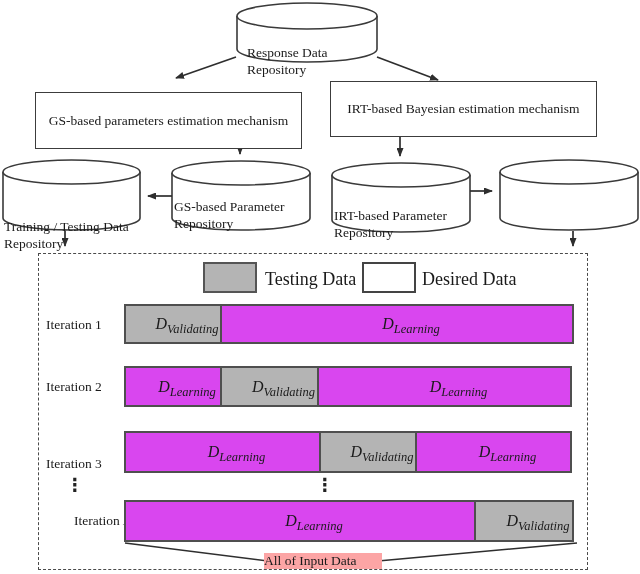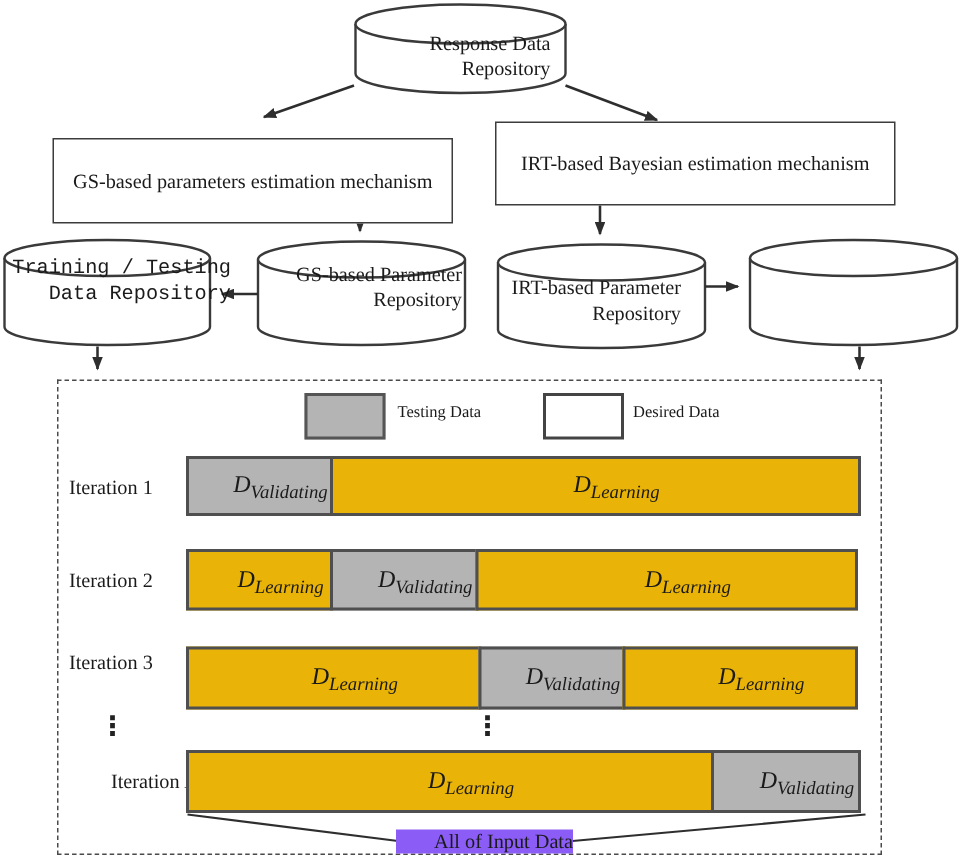--- a/index.html
+++ b/index.html
@@ -1,39 +1,39 @@
 <!DOCTYPE html>
 <html><head>
 <meta charset="utf-8">
 <style>
   html,body{margin:0;padding:0;background:#fff;}
   #page{position:relative;width:640px;height:574px;background:#fff;overflow:hidden;
         font-family:"Liberation Serif", serif;color:#1a1a1a;}
   svg{position:absolute;left:0;top:0;}
-  .cyl-label{position:absolute;text-align:right;font-size:13.5px;line-height:1.25;}
+  .cyl-label{position:absolute;text-align:left;font-size:13.5px;line-height:1.25;margin-top:24px;}
   .mech-box{position:absolute;border:1.6px solid #3c3c3c;background:#fff;
             display:flex;align-items:center;justify-content:center;
             font-size:13.5px;text-align:center;}
   .dashed-box{position:absolute;left:38px;top:253px;width:550px;height:317px;
               border:1.6px dashed #4a4a4a;background:transparent;box-sizing:border-box;}
   .legend-swatch{position:absolute;width:54px;height:31px;border:2px solid #555;box-sizing:border-box;}
-  .legend-text{position:absolute;font-size:11px;}
+  .legend-text{position:absolute;font-size:18px;}
   .iter-label{position:absolute;font-size:13.5px;white-space:nowrap;}
   .iter-row-k .iter-index{font-style:italic;}
   .bar{position:absolute;left:124px;width:452px;display:flex;}
-  .seg{box-sizing:border-box;border:2px solid #4f4f4f;background:#eab308;
+  .seg{box-sizing:border-box;border:2px solid #4f4f4f;background:#d946ef;
        display:flex;align-items:center;justify-content:center;}
   .seg + .seg{margin-left:-2px;}
   .seg[data-kind="testing"]{background:#b4b4b4;}
   .dlbl{font-size:16px;white-space:nowrap;margin-left:28px;}
   .dlbl i{font-style:italic;}
   .dlbl sub{font-size:12.5px;font-style:italic;vertical-align:-4px;line-height:0;}
   .vdots{position:absolute;font-family:"DejaVu Sans", sans-serif;font-size:18px;
          font-weight:bold;color:#222;line-height:1;}
-  .footer-text{position:absolute;font-size:13.5px;text-align:right;background:#8b5cf6;}
+  .footer-text{position:absolute;font-size:13.5px;text-align:left;background:#fca5a5;}
 </style>
 </head>
 <body>
 
 <div id="page">
 
   <svg width="640" height="574" viewBox="0 0 640 574">
     <defs>
       <marker id="arr" markerWidth="9" markerHeight="7" refX="8" refY="3.5" orient="auto" markerUnits="userSpaceOnUse">
         <path d="M0,0 L9,3.5 L0,7 Z" fill="#2e2e2e"></path>
@@ -68,21 +68,21 @@
     <line x1="172" y1="196" x2="148" y2="196" stroke="#2e2e2e" stroke-width="1.7" marker-end="url(#arr)"></line>
     <line x1="470" y1="191" x2="492" y2="191" stroke="#2e2e2e" stroke-width="1.7" marker-end="url(#arr)"></line>
     <line x1="65" y1="231" x2="65" y2="246" stroke="#2e2e2e" stroke-width="1.7" marker-end="url(#arr)"></line>
     <line x1="573" y1="231" x2="573" y2="246" stroke="#2e2e2e" stroke-width="1.7" marker-end="url(#arr)"></line>
 
     <line x1="125" y1="543" x2="268" y2="561" stroke="#2e2e2e" stroke-width="1.4"></line>
     <line x1="577" y1="543" x2="378" y2="561" stroke="#2e2e2e" stroke-width="1.4"></line>
   </svg>
 
   <div class="cyl-label" style="left:247px;top:21px;width:120px;">Response Data Repository</div>
-  <div class="cyl-label" style="left:4px;top:172px;width:150px;font-family:Liberation Mono, monospace;">Training / Testing Data Repository</div>
+  <div class="cyl-label" style="left:4px;top:195px;width:150px;">Training / Testing Data Repository</div>
   <div class="cyl-label" style="left:174px;top:175px;width:134px;">GS-based Parameter Repository</div>
   <div class="cyl-label" style="left:334px;top:184px;width:120px;">IRT-based Parameter Repository</div>
 
   <div class="mech-box" style="left:35px;top:92px;width:265px;height:55px;">
     <span>GS-based parameters estimation mechanism</span>
   </div>
   <div class="mech-box" style="left:330px;top:81px;width:265px;height:54px;justify-content:center;">
     <span>IRT-based Bayesian estimation mechanism</span>
   </div>
 
@@ -113,21 +113,21 @@
       <span class="dlbl"><i>D</i><sub>Learning</sub></span>
     </div>
     <div class="seg" data-kind="testing" style="width: 99px;">
       <span class="dlbl"><i>D</i><sub>Validating</sub></span>
     </div>
     <div class="seg" data-kind="training" style="width: 255px;">
       <span class="dlbl"><i>D</i><sub>Learning</sub></span>
     </div>
   </div>
 
-  <div class="iter-label" style="left:46px;top:434px;">
+  <div class="iter-label" style="left:46px;top:456px;">
     <span class="iter-name">Iteration</span>&nbsp;<span class="iter-index">3</span>
   </div>
   <div class="bar" style="top:431px;height:42px;">
     <div class="seg" data-kind="training" style="width: 197px;">
       <span class="dlbl"><i>D</i><sub>Learning</sub></span>
     </div>
     <div class="seg" data-kind="testing" style="width: 98px;">
       <span class="dlbl"><i>D</i><sub>Validating</sub></span>
     </div>
     <div class="seg" data-kind="training" style="width: 157px;">

